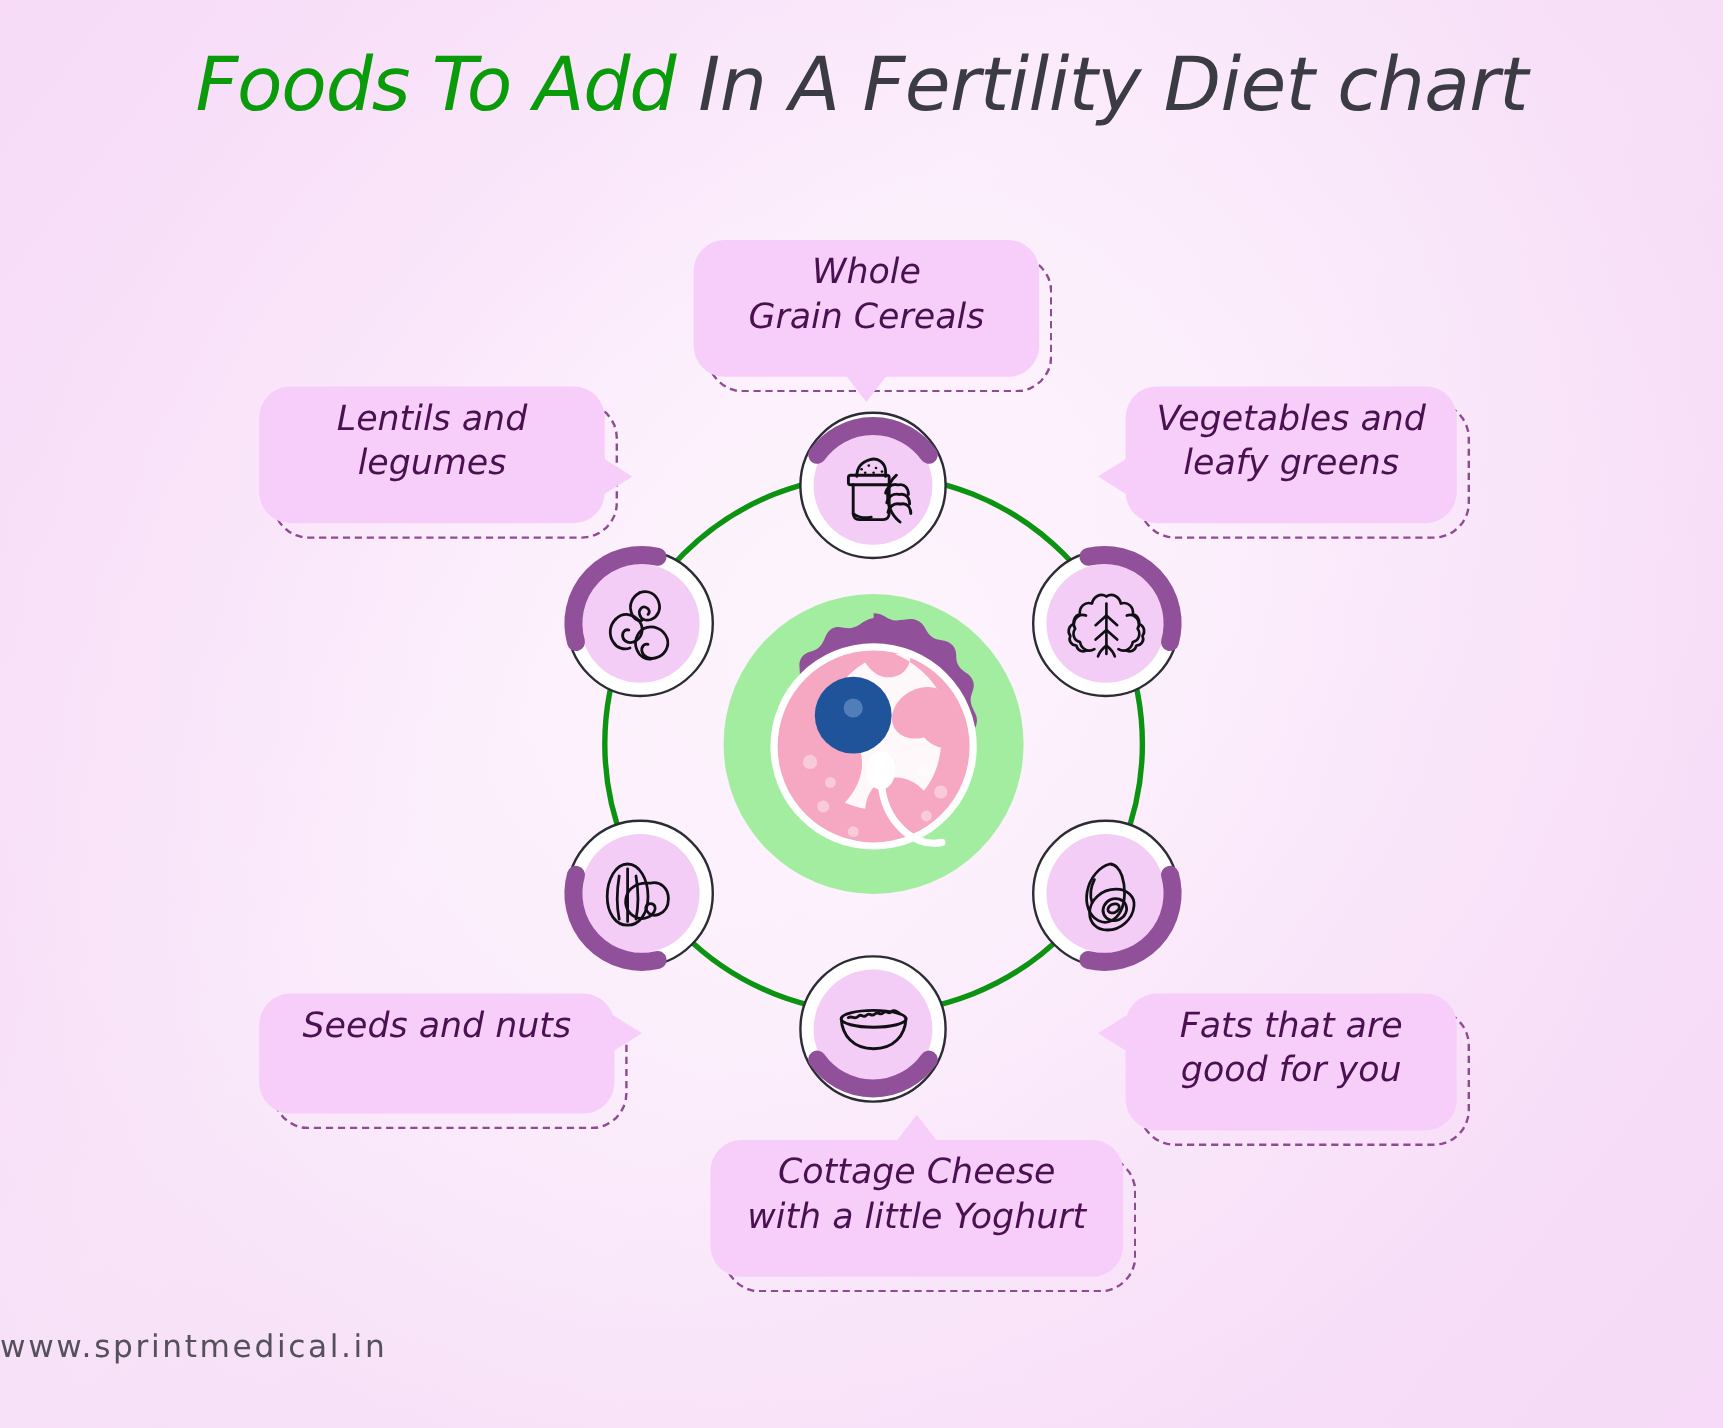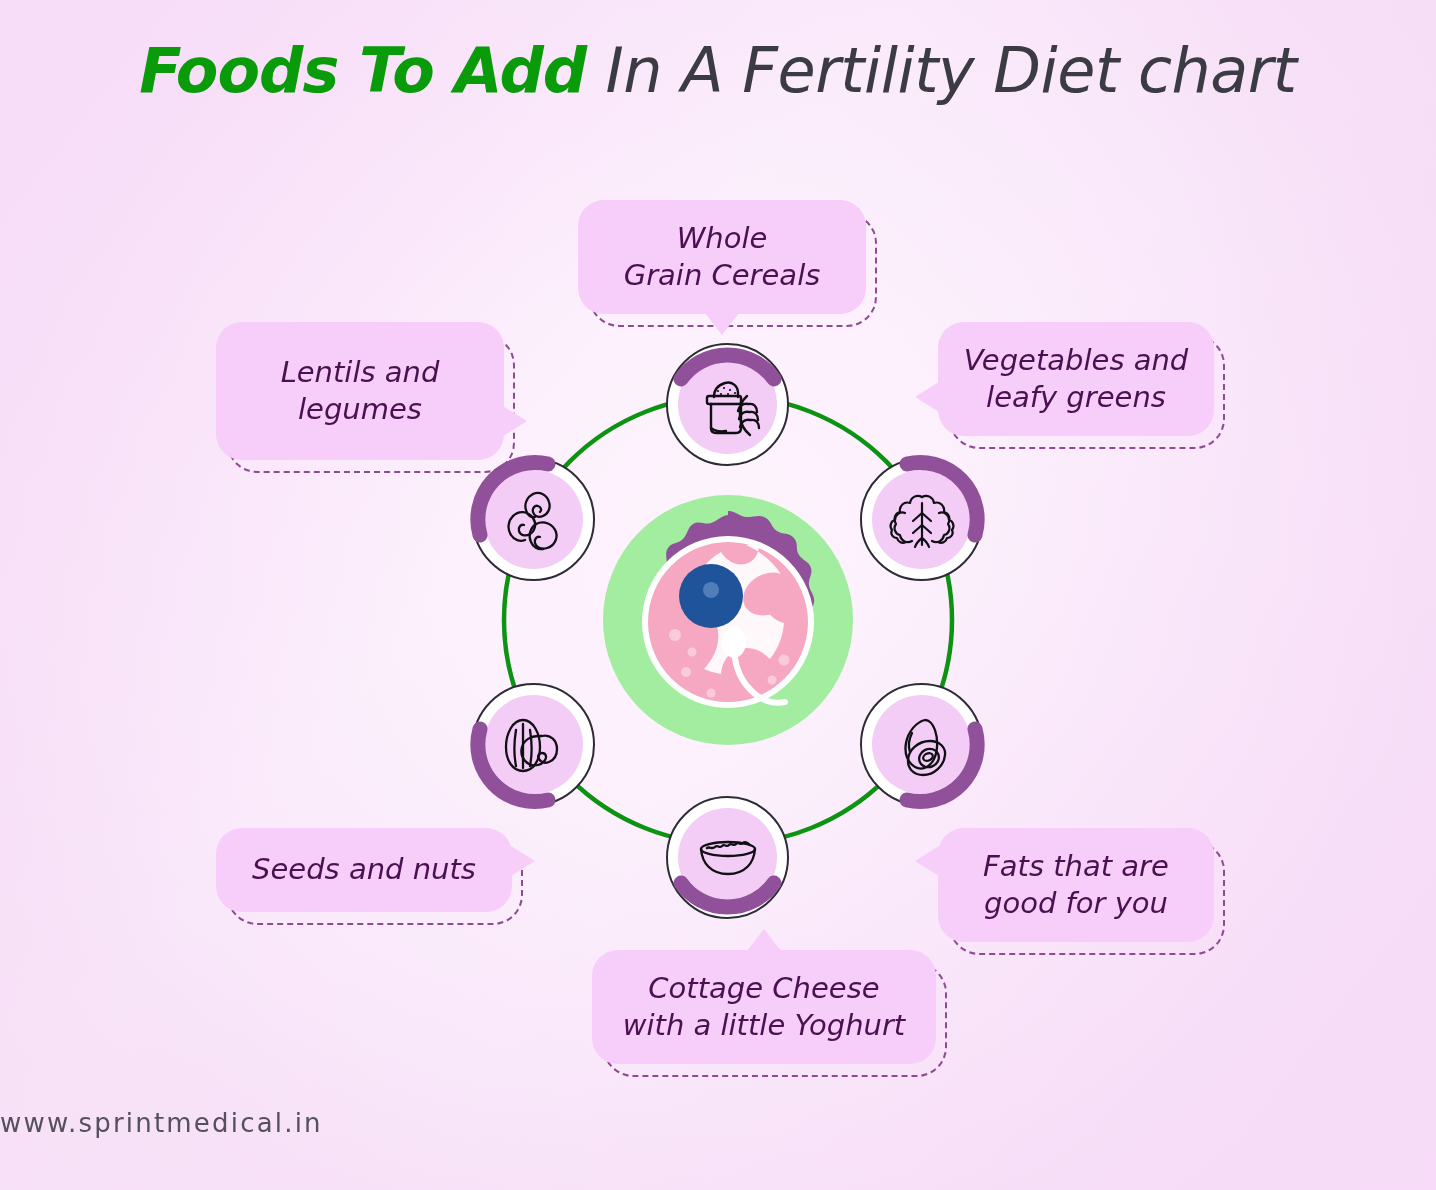--- a/index.html
+++ b/index.html
@@ -25,21 +25,21 @@
   .title{
     position:absolute;left:0;right:0;top:38px;
     text-align:center;
     font-family:"DejaVu Sans", sans-serif;
     font-size:62px;line-height:1.05;
     font-style:italic;
     white-space:nowrap;
     z-index:6;
   }
   .title .t-green{
-    color:#0a9b0a;font-weight:bold;letter-spacing:-1px;
+    color:#0a9b0a;font-weight:normal;letter-spacing:-1px;
   }
   .title .t-dark{
     color:#3b3b44;font-weight:normal;letter-spacing:-0.5px;margin-top:12px;
   }
 
   
   .footer{
     position:absolute;left:0;right:0;top:1108px;
     text-align:left;
     color:#55505c;
@@ -84,21 +84,21 @@
   .callout{position:absolute;z-index:5;}
   .callout .dashbox{
     position:absolute;left:11px;top:13px;right:-11px;bottom:-13px;
     border:2.5px dashed #8e4a93;border-radius:30px;
     box-sizing:border-box;
   }
   .callout .box{
     position:absolute;inset:0;
     background:#f6ceF9;
     border-radius:26px;
-    display:flex;align-items:center;justify-content:center;
+    display:flex;align-items:flex-start;justify-content:center;
     text-align:center;
     box-sizing:border-box;
     padding:8px 16px;
   }
   .callout .txt{
     color:#4a1150;
     font-size:29px;line-height:1.28;
     font-style:italic;
     font-family:"DejaVu Sans", sans-serif;
     white-space:pre-line;
@@ -133,24 +133,24 @@
     right:-23px;top:18px;
   }
   .tail-left-up{
     border-top:15px solid transparent;border-bottom:15px solid transparent;
     border-right:24px solid #f6ceF9;
     left:-23px;top:18px;
   }
 
   
   #callout-cereals{left:578px;top:200px;width:288px;height:114px;}
-  #callout-lentils{left:216px;top:322px;width:288px;height:138px;}
+  #callout-lentils{left:216px;top:322px;width:288px;height:114px;}
   #callout-vegetables{left:938px;top:322px;width:276px;height:114px;}
   #callout-fats{left:938px;top:828px;width:276px;height:114px;}
-  #callout-seeds{left:216px;top:828px;width:296px;height:84px;}
+  #callout-seeds{left:216px;top:828px;width:296px;height:100px;}
   #callout-cottage{left:592px;top:950px;width:344px;height:114px;}
 </style>
 </head>
 <body>
 
 <div id="poster">
 
   <div class="title">
     <span class="t-green">Foods To Add</span><span class="t-dark"> In A Fertility Diet chart</span>
   </div>

